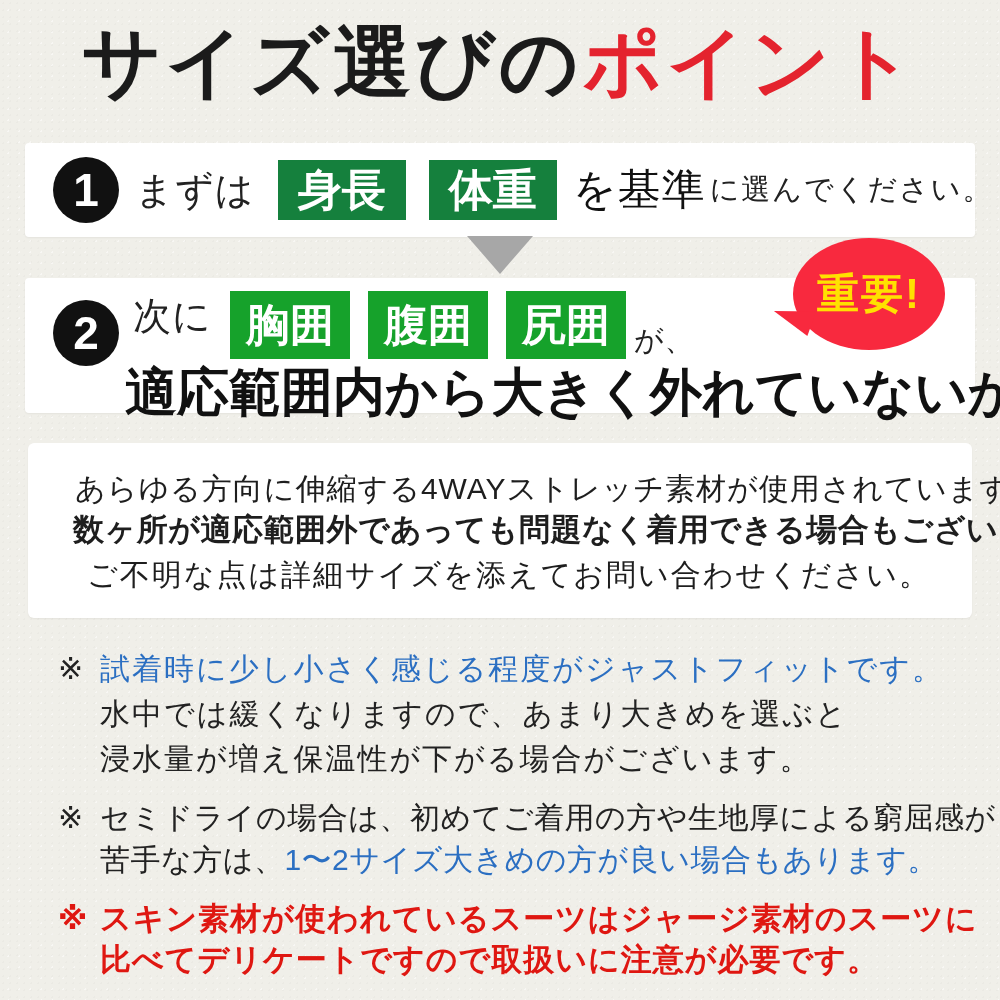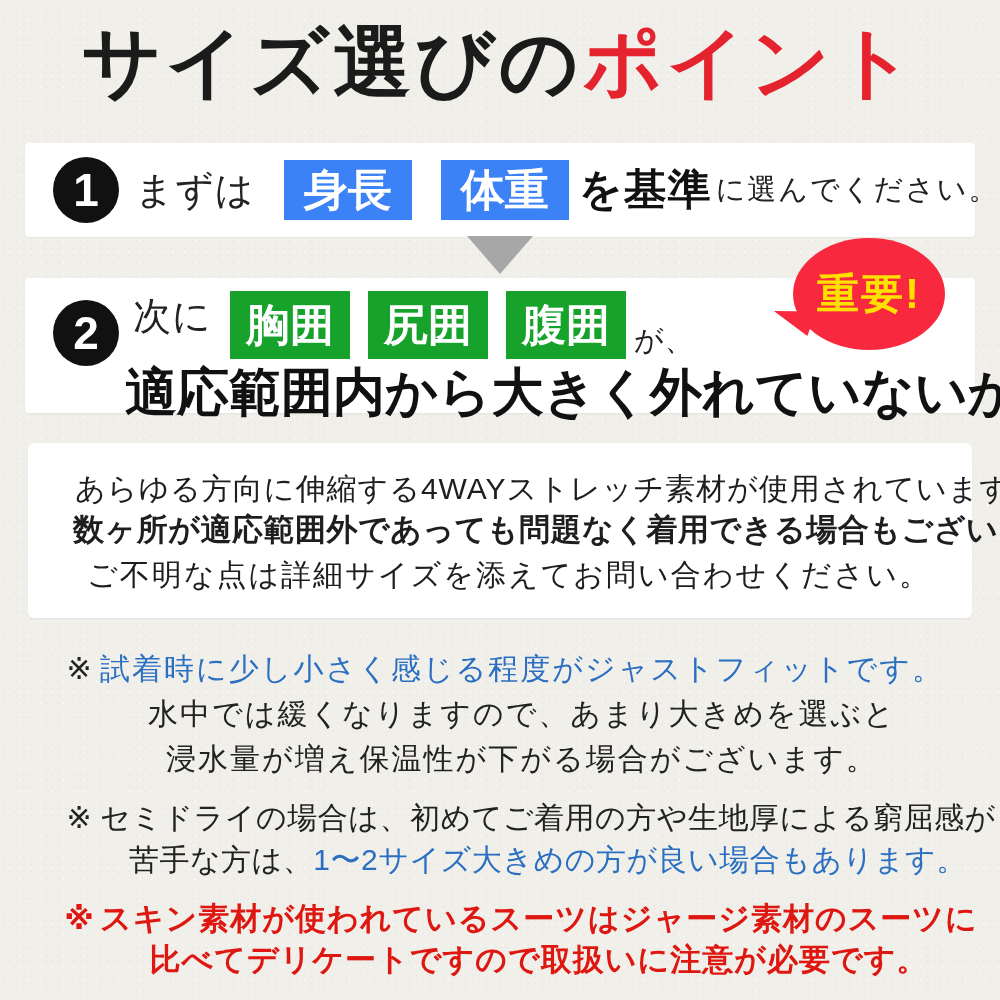--- a/index.html
+++ b/index.html
@@ -1,15 +1,15 @@
 <!DOCTYPE html>
 <html><head>
 <meta charset="utf-8">
 <style>
-  * { margin:0; padding:0; box-sizing:border-box;text-align:center; }
+  * { margin:0; padding:0; box-sizing:border-box; }
   html,body { width:1000px; height:1000px; }
   body { font-family:"Liberation Sans","DejaVu Sans",sans-serif; }
 
   .page {
     position:relative; width:1000px; height:1000px; overflow:hidden;
     background-color:#f0efe9;
     background-image:
       radial-gradient(rgba(0,0,0,0.02) 1px, transparent 1px),
       radial-gradient(rgba(255,255,255,0.5) 1px, transparent 1px);
     background-size:7px 7px, 11px 11px;
@@ -43,23 +43,23 @@
 
   .card1-row {
     display:flex; align-items:center; height:94px; padding-left:28px;
     white-space:nowrap;
   }
   .prefix-text { font-size:38px; color:#222222; letter-spacing:1px; margin-left:16px; }
   .chip {
     color:#ffffff; font-weight:700; line-height:1.05; white-space:nowrap;
   }
   .chip-blue {
-    background:#3b82f6; font-size:44px; padding:7px 20px; margin-left:29px;
-  }
-  .bold-big { font-size:43px; font-weight:700; color:#111111; margin-left:10px; letter-spacing:1px; }
+    background:#15803d; font-size:44px; padding:7px 20px; margin-left:23px;
+  }
+  .bold-big { font-size:43px; font-weight:400; color:#111111; margin-left:16px; letter-spacing:1px; }
   .suffix-text { font-size:29px; color:#222222; letter-spacing:2px; margin-left:4px; }
 
   
   .down-arrow {
     position:absolute; left:467px; top:236px; width:0; height:0;
     border-left:33px solid transparent; border-right:33px solid transparent;
     border-top:38px solid #a7a7a7;
   }
 
   
@@ -145,22 +145,22 @@
     </div>
   </div>
 
   <div class="down-arrow"></div>
 
   <div class="card card2">
     <div class="card2-row1">
       <div class="badge-num">2</div>
       <span class="prefix-text">次に</span>
       <span class="chip chip-green">胸囲</span>
+      <span class="chip chip-green">腹囲</span>
       <span class="chip chip-green">尻囲</span>
-      <span class="chip chip-green">腹囲</span>
       <span class="inline-suffix">が、</span>
     </div>
     <div class="card2-row2">
       <span class="emphasis-big">適応範囲内から大きく外れていないか</span>
       <span class="row2-suffix">を確認します。</span>
     </div>
   </div>
 
   <div class="bubble">
     <span class="bubble-label">重要!</span>

